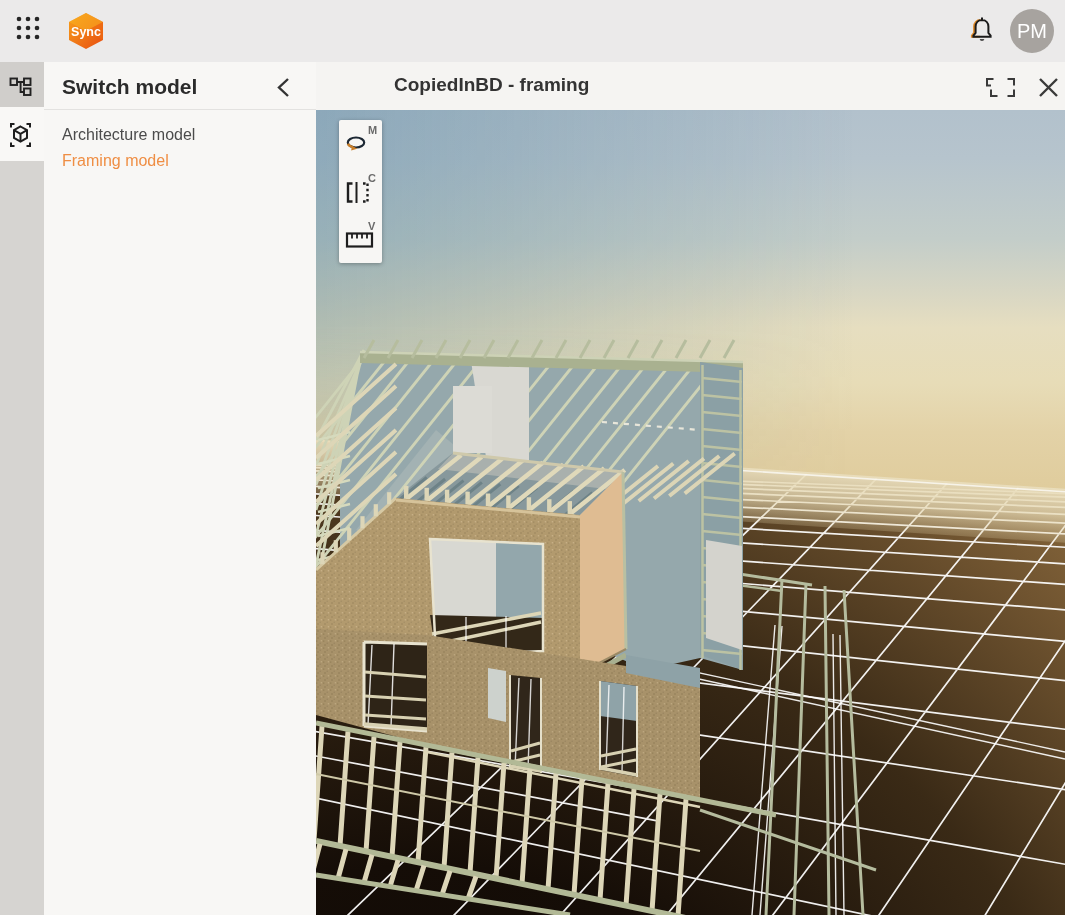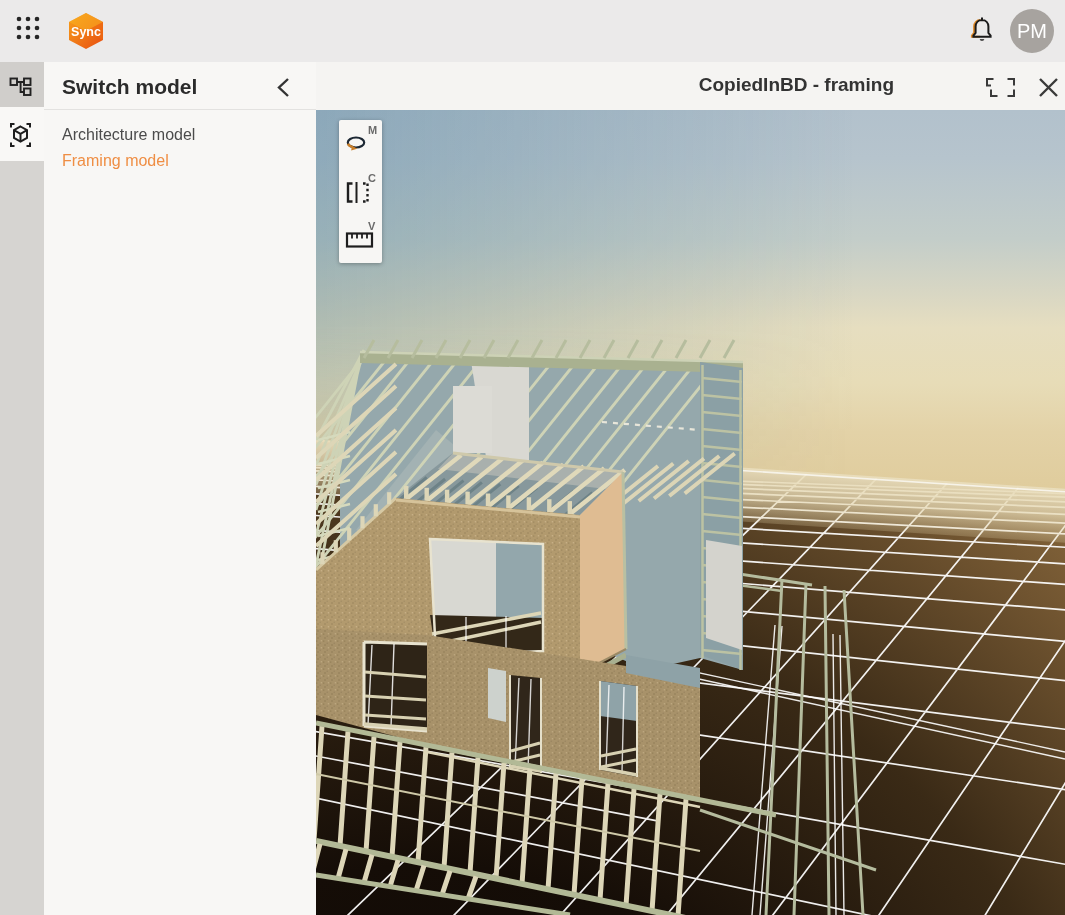--- a/index.html
+++ b/index.html
@@ -3,21 +3,21 @@
 <meta charset="utf-8">
 <style>
   * { margin:0; padding:0; box-sizing:border-box; }
   html,body { width:1065px; height:915px; overflow:hidden; font-family:"Liberation Sans", sans-serif; background:#ffffff; }
   .abs { position:absolute; }
   #app { position:relative; width:1065px; height:915px; }
   #topbar { left:0; top:0; width:1065px; height:62px; background:#ebeaea; }
   #avatar { left:1010px; top:9px; width:44px; height:44px; border-radius:50%; background:#a7a39f;
             color:#fff; font-size:20px; text-align:center; line-height:44px; }
   #bar2 { left:44px; top:62px; width:1021px; height:48px; background:#f5f4f2; }
-  #vtitle { position:absolute; left:350px; top:12px; width:500px; text-align:right; font-size:19px; font-weight:bold; color:#333333; }
+  #vtitle { position:absolute; left:350px; top:12px; width:500px; text-align:left; font-size:19px; font-weight:bold; color:#333333; }
   #rail { left:0; top:62px; width:44px; height:853px; background:#d6d4d1; }
   #rc1 { position:absolute; left:0; top:0; width:44px; height:45px; background:#d0cecb; }
   #rc2 { position:absolute; left:0; top:45px; width:44px; height:54px; background:#f9f8f6; }
   #panel { left:44px; top:110px; width:272px; height:805px; background:#f8f7f5; }
   #panelhead { left:44px; top:62px; width:272px; height:48px; background:#f8f7f5; border-bottom:1px solid #e3e2e0; }
   #ph-title { position:absolute; left:18px; top:13px; font-size:21px; font-weight:bold; color:#2b2b2b; }
   .pitem { position:absolute; left:18px; font-size:16px; color:#4b4b4b; }
   #pi1 { top:16px; }
   #pi2 { top:42px; color:#ef8e44; }
   #scene { left:316px; top:110px; width:749px; height:805px; overflow:hidden;

